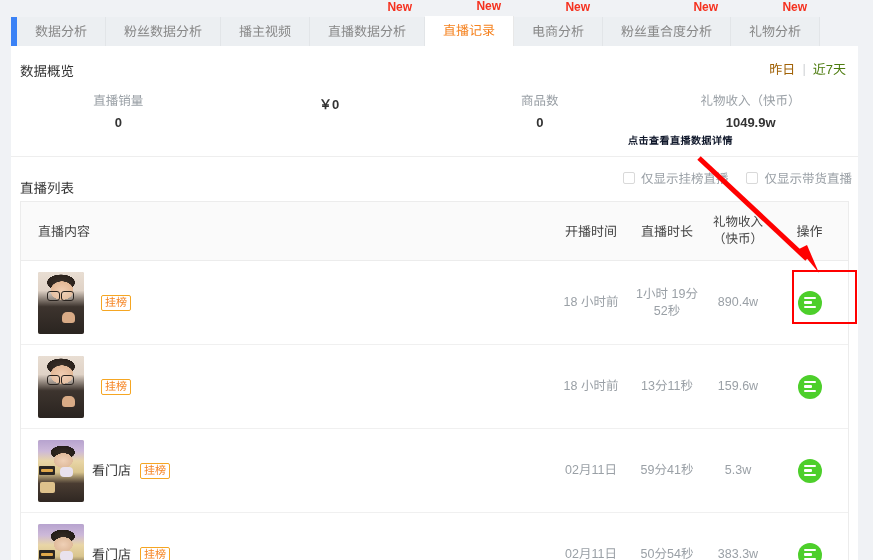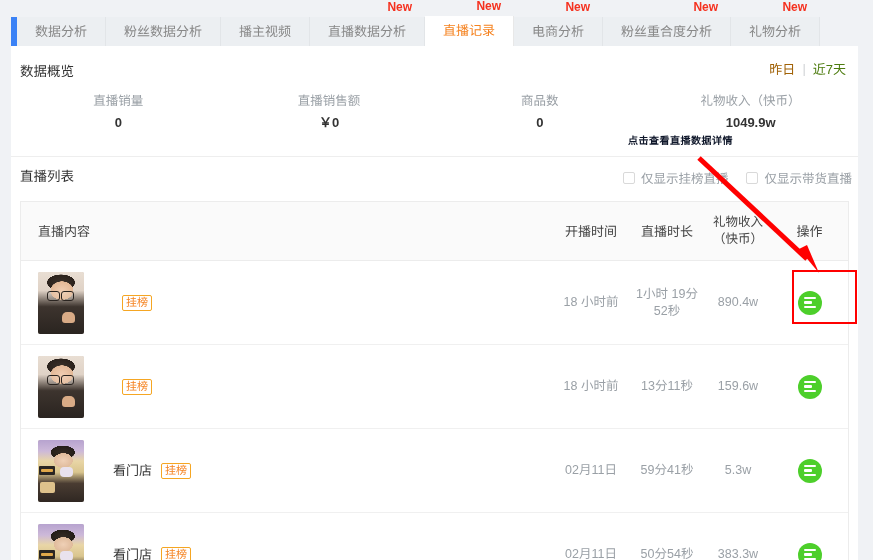--- a/index.html
+++ b/index.html
@@ -139,21 +139,21 @@
   }
 
   
   .list-head {
     position: relative;
     height: 38px;
   }
   .list-title {
     position: absolute;
     left: 9px;
-    top: 8px;
+    top: 20px;
     font-size: 13.5px;
     color: #333;
   }
   .filters {
     position: absolute;
     right: 6px;
     top: 11px;
     display: flex;
     align-items: center;
     gap: 18px;
@@ -288,21 +288,21 @@
   }
   .avB .box1 {
     position: absolute;
     left: 2px; top: 42px;
     width: 15px; height: 11px;
     background: #dec28c;
     border-radius: 2px;
   }
 
   .room-name {
-    margin-left: 29px;
+    margin-left: 8px;
     font-size: 13px;
     color: #333;
     white-space: nowrap;
   }
   .tag {
     margin-left: 9px;
     display: inline-block;
     padding: 0px 3px 1px 3px;
     border: 1px solid #f5a623;
     color: #f5821f;
@@ -423,21 +423,20 @@
         <span class="opt">近7天</span>
       </div>
     </div>
 
     <div class="metrics">
       <div class="metric">
         <div class="label">直播销量</div>
         <div class="value">0</div>
       </div>
       <div class="metric">
-        <div class="label">直播销售额</div>
         <div class="value">￥0</div>
       </div>
       <div class="metric">
         <div class="label">商品数</div>
         <div class="value">0</div>
       </div>
       <div class="metric">
         <div class="label">礼物收入（快币）</div>
         <div class="value">1049.9w</div>
       </div>

